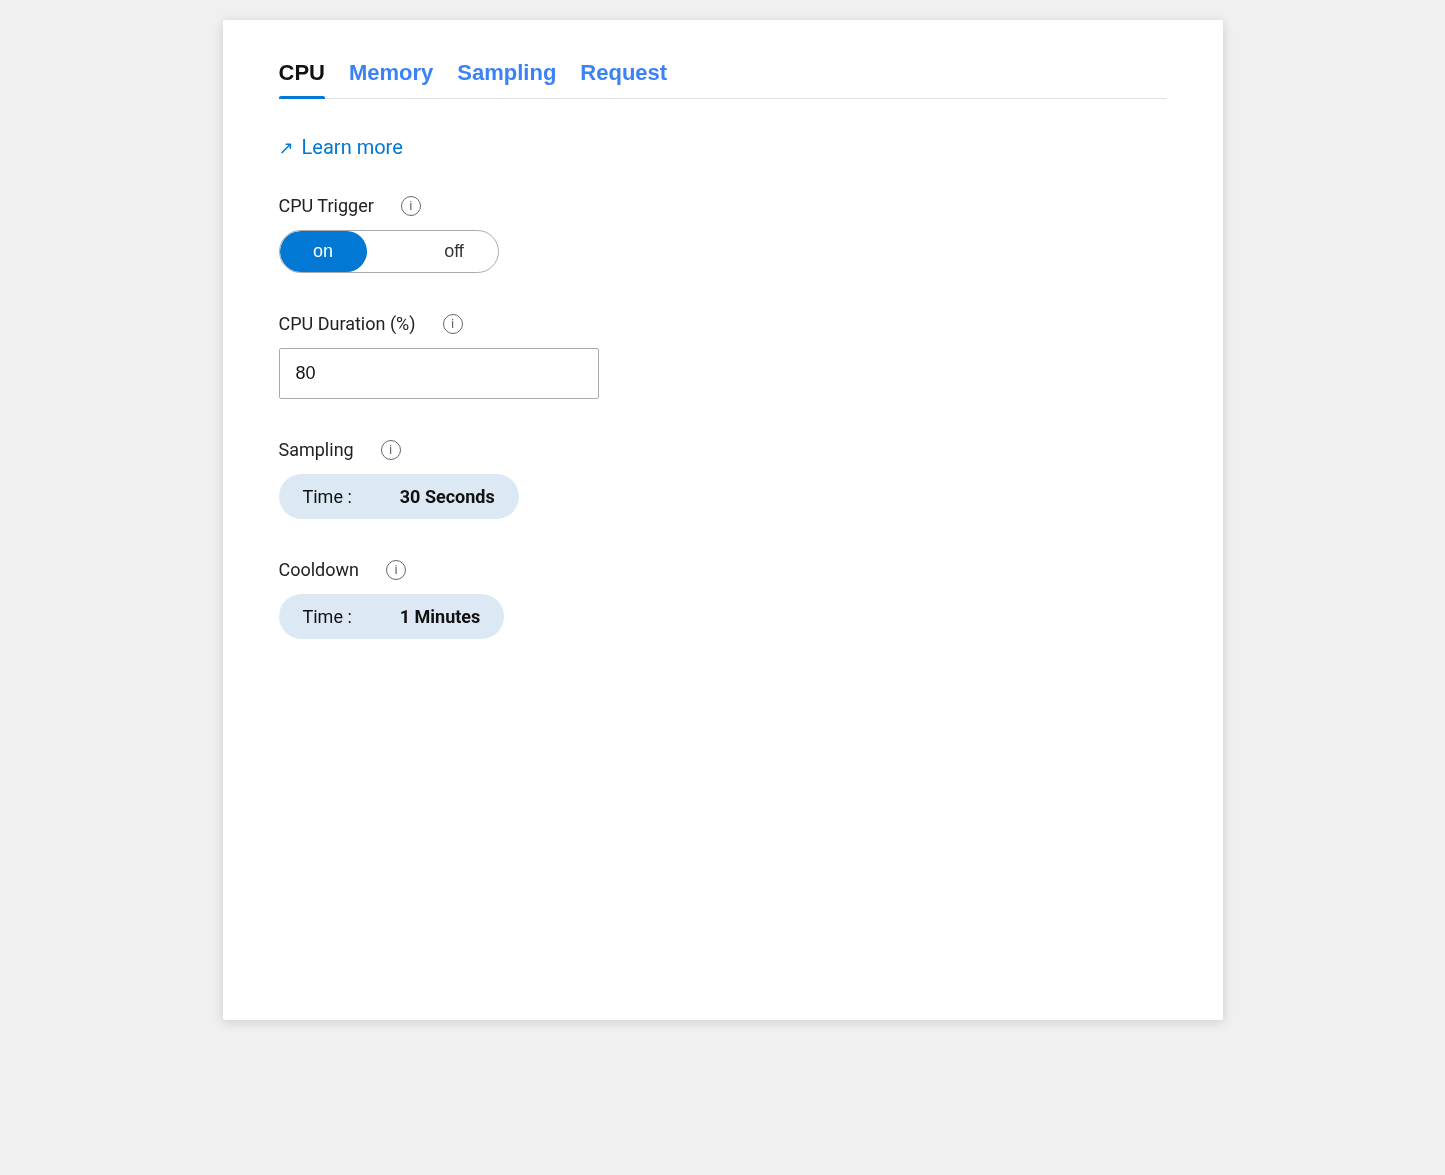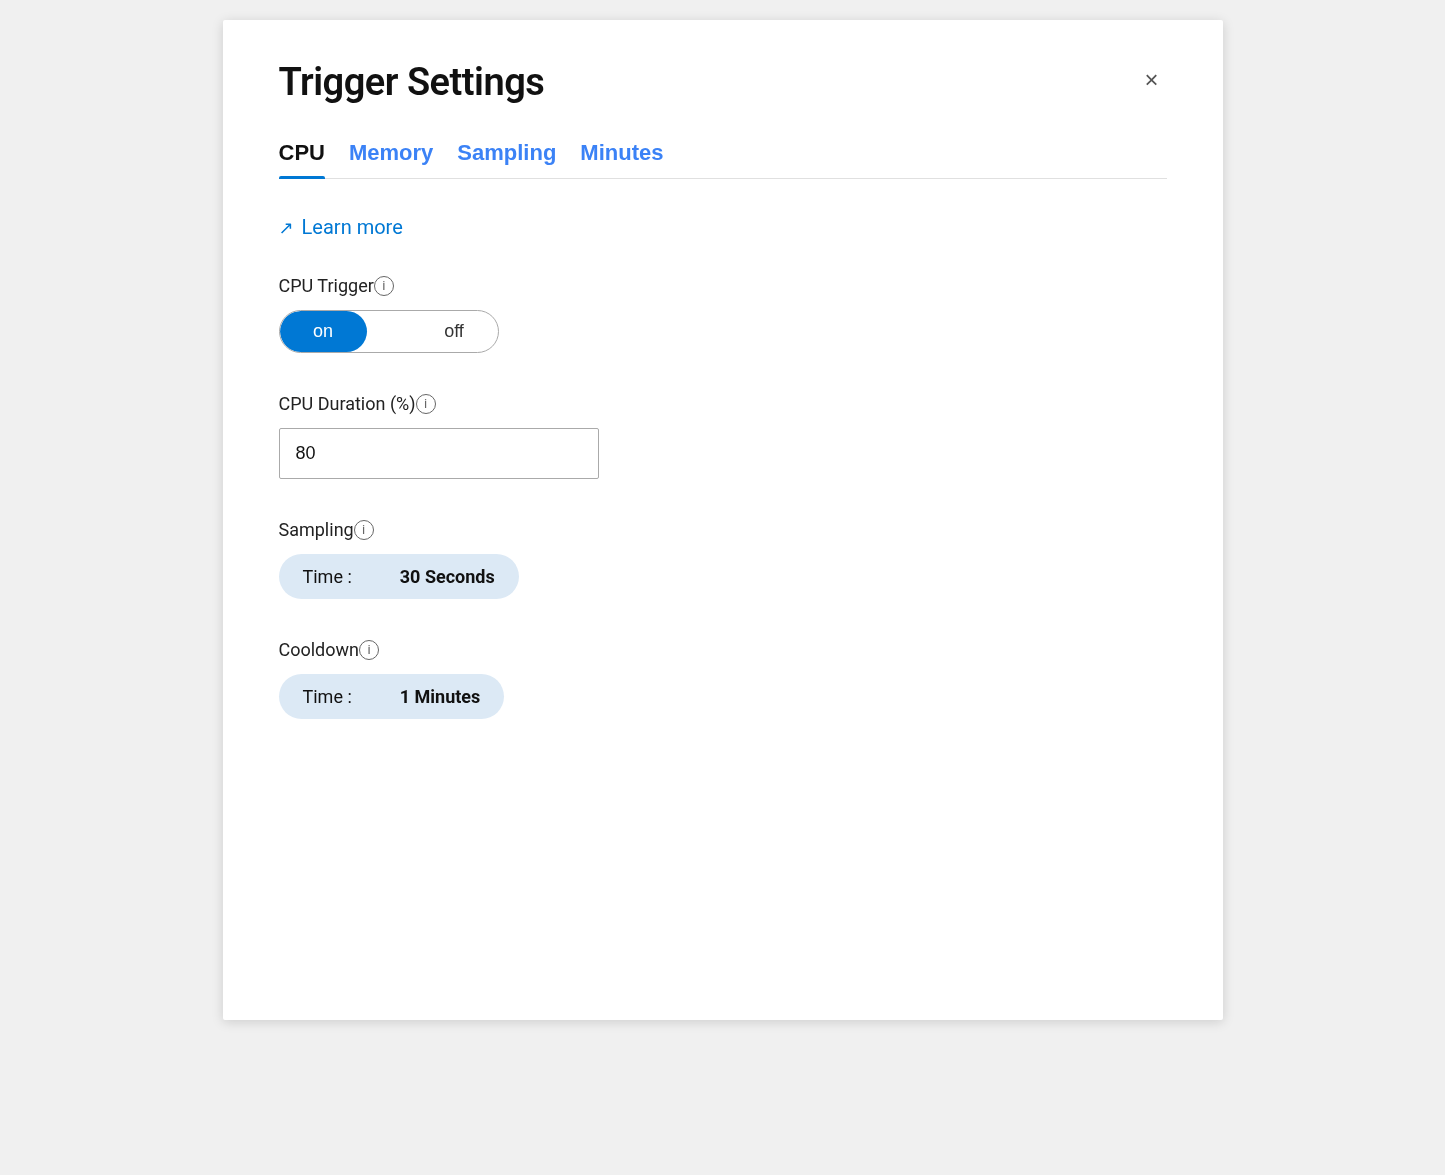--- a/index.html
+++ b/index.html
@@ -103,21 +103,21 @@
       color: #0078d4;
     }
 
     .section {
       margin-bottom: 40px;
     }
 
     .field-label {
       display: flex;
       align-items: center;
-      gap: 0;
+      gap: 27px;
       font-size: 18px;
       color: #222;
       margin-bottom: 14px;
     }
 
     .info-icon {
       width: 20px;
       height: 20px;
       border: 1.5px solid #666;
       border-radius: 50%;
@@ -186,37 +186,33 @@
     .time-badge .time-value {
       font-weight: 700;
       margin-left: 40px;
     }
   </style>
 </head>
 <body>
 
 <div class="dialog">
 
-  <div class="dialog-header">
-    <h1 class="dialog-title">Trigger Settings</h1>
-    <button class="close-button">×</button>
-  </div>
 
   <div class="tabs">
     <button class="tab active">
       <span>CPU</span>
     </button>
     <button class="tab">
       <span>Memory</span>
     </button>
     <button class="tab">
       <span>Sampling</span>
     </button>
     <button class="tab">
-      <span>Minutes</span>
+      <span>Request</span>
     </button>
   </div>
 
   <a class="learn-more-link" href="#">
     <span class="external-icon">↗</span>
     <span>Learn more</span>
   </a>
 
   <div class="section">
     <div class="field-label">

